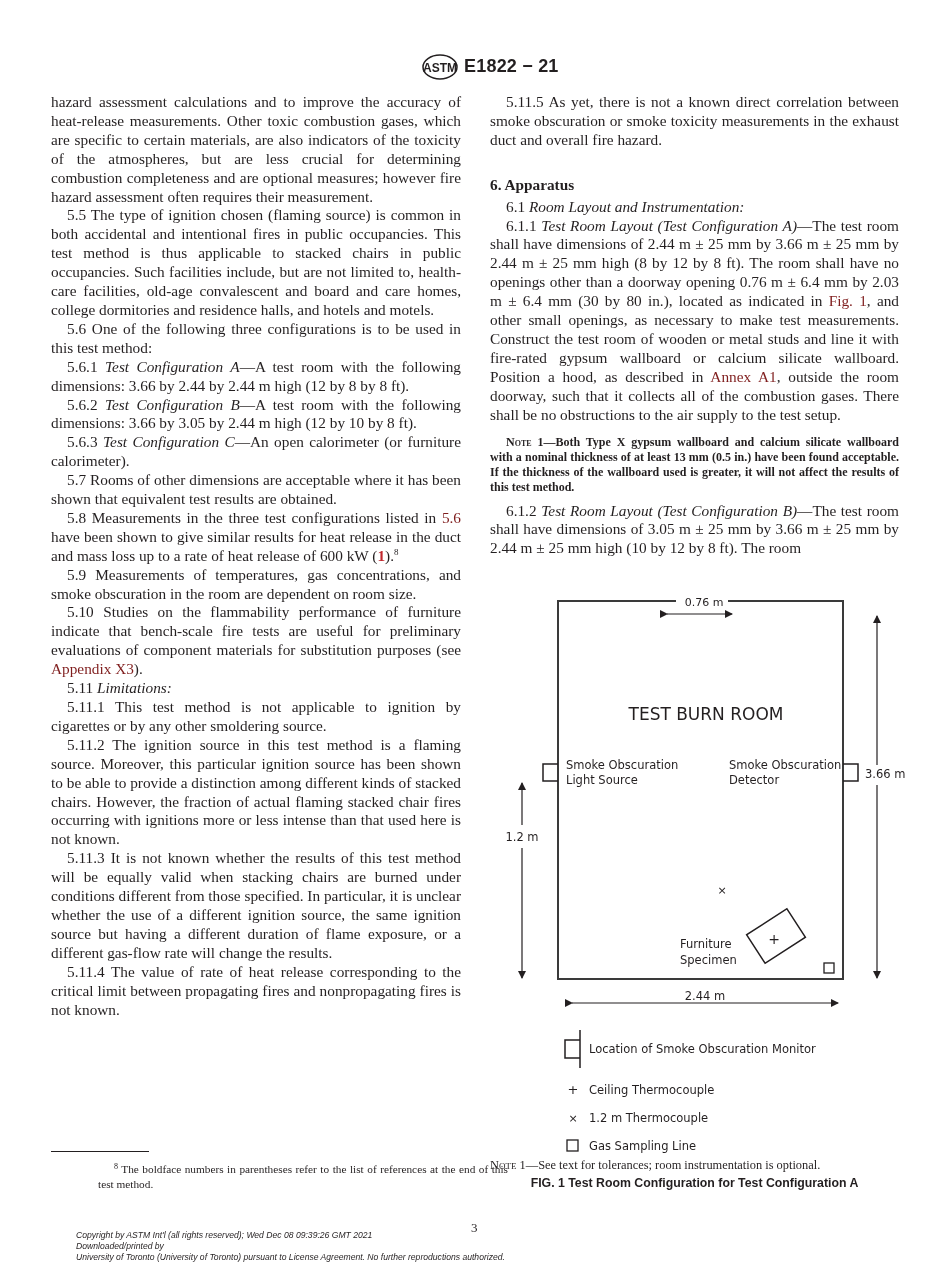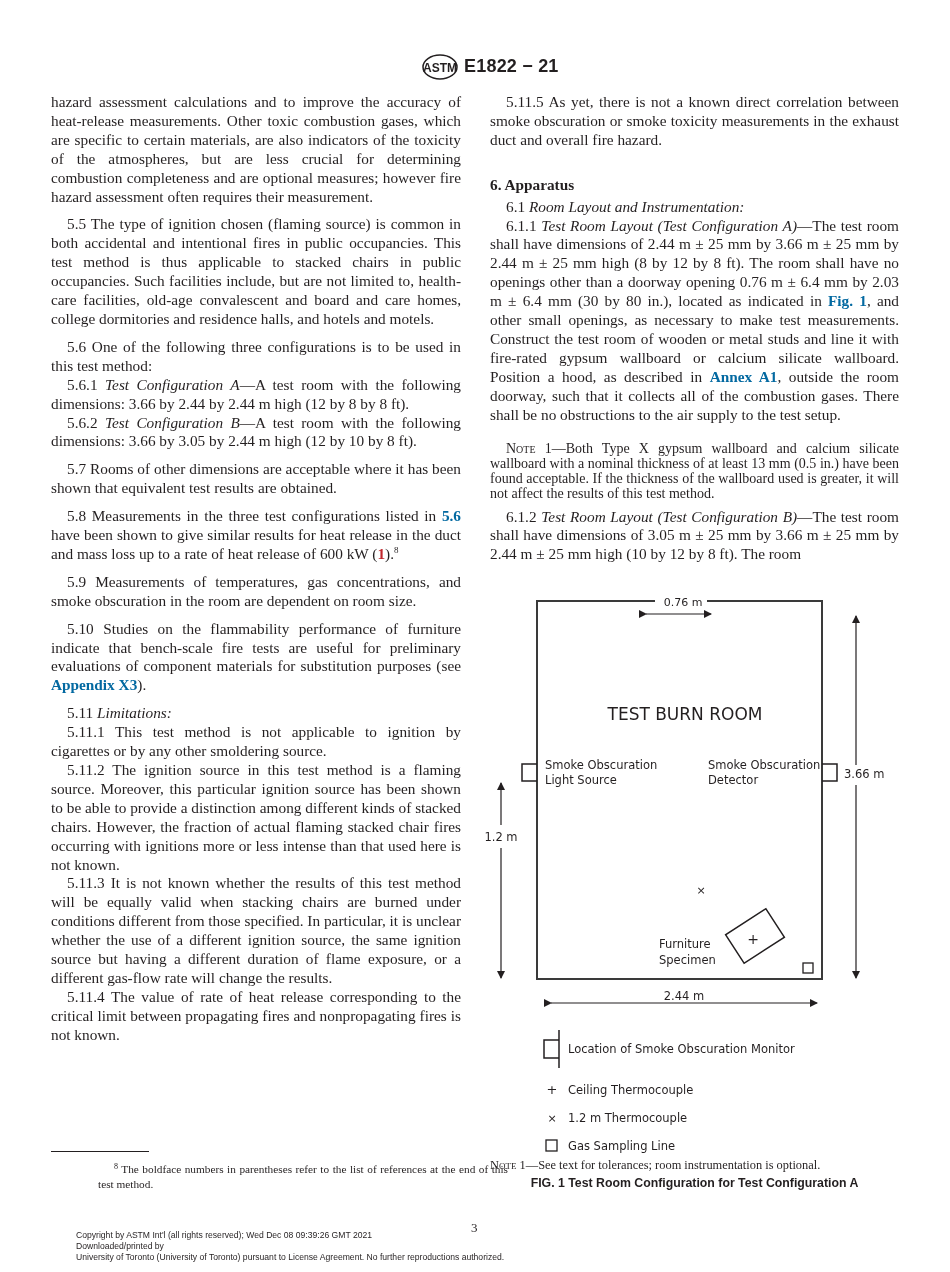--- a/index.html
+++ b/index.html
@@ -8,61 +8,62 @@
   #header { position: absolute; top: 52px; left: 12px; width: 950px; height: 30px; }
   #logo { position: absolute; left: 408px; top: 0; width: 40px; height: 30px; }
   #doc-id { position: absolute; left: 452px; top: 4px; font-family: "Liberation Sans", sans-serif; font-weight: bold; font-size: 18px; letter-spacing: 0.2px; }
 
   .col { position: absolute; top: 93px; font-family: "Liberation Serif", serif; font-size: 15.3px; line-height: 18.9px; text-align: justify; }
   #col-left { left: 51px; width: 410px; }
   #col-right { left: 490px; width: 409px; }
 
   .para { margin: 0; text-indent: 0; }
   .para.ind { text-indent: 16px; }
-  .gap { margin-top: 9px; }
+  .gap { }
   .ital { font-style: italic; }
-  .link { color: #0369a1; font-weight: bold; }
+  .link { color: #7f1d1d; }
   .boldlink { color: #c1272d; font-weight: bold; }
   sup { font-size: 9px; line-height: 0; vertical-align: 6px; }
   .section-head { font-weight: bold; margin-top: 26px; margin-bottom: 3px; }
-  .note { font-size: 14px; line-height: 15px; text-indent: 16px; margin-top: 16px; margin-bottom: 7px; }
+  .note { font-size: 12px; line-height: 15px; text-indent: 16px; margin-top: 10px; margin-bottom: 7px; font-weight: bold; }
   .smallcaps { font-variant: small-caps; }
 
   #footnote-rule { position: absolute; left: 51px; top: 1151px; width: 98px; border-top: 1px solid #231f20; }
   #footnote { position: absolute; left: 51px; top: 1162px; width: 410px; font-family: "Liberation Serif", serif; font-size: 11.3px; line-height: 15px; text-align: justify; text-indent: 16px; margin-left: 47px; }
   #footnote sup { vertical-align: 4px; font-size: 8px; }
 
-  #figure { position: absolute; left: 471px; top: 580px; width: 440px; height: 580px; }
+  #figure { position: absolute; left: 492px; top: 580px; width: 440px; height: 580px; }
   #figure svg text { font-family: "DejaVu Sans", sans-serif; fill: #231f20; }
 
   #fig-note { position: absolute; left: 490px; top: 1158px; width: 409px; text-align: left; font-family: "Liberation Serif", serif; font-size: 12.4px; }
   #fig-caption { position: absolute; left: 490px; top: 1176px; width: 409px; text-align: center; font-family: "Liberation Sans", sans-serif; font-weight: bold; font-size: 12.3px; }
 
   #page-number { position: absolute; left: 471px; top: 1220px; font-family: "Liberation Serif", serif; font-size: 13px; }
-  #copyright { position: absolute; left: 76px; top: 1230px; font-family: "Liberation Sans", sans-serif; font-size: 8.6px; line-height: 11px; }
+  #copyright { position: absolute; left: 76px; top: 1230px; font-family: "Liberation Sans", sans-serif; font-size: 8.6px; line-height: 11px; font-style: italic; }
 </style>
 </head>
 <body>
 
 <div id="header">
   <div id="logo">
     <svg width="40" height="30" viewBox="0 0 40 30">
       <ellipse cx="20" cy="15" rx="17" ry="12" fill="none" stroke="#231f20" stroke-width="1.5"></ellipse>
       <text x="20" y="20" text-anchor="middle" font-family="Liberation Sans, sans-serif" font-weight="bold" font-size="12" fill="#231f20">ASTM</text>
     </svg>
   </div>
   <div id="doc-id">E1822 − 21</div>
 </div>
 
 <div id="col-left" class="col">
   <p class="para">hazard assessment calculations and to improve the accuracy of heat-release measurements. Other toxic combustion gases, which are specific to certain materials, are also indicators of the toxicity of the atmospheres, but are less crucial for determining combustion completeness and are optional measures; however fire hazard assessment often requires their measurement.</p>
   <p class="para ind gap">5.5  The type of ignition chosen (flaming source) is common in both accidental and intentional fires in public occupancies. This test method is thus applicable to stacked chairs in public occupancies. Such facilities include, but are not limited to, health-care facilities, old-age convalescent and board and care homes, college dormitories and residence halls, and hotels and motels.</p>
   <p class="para ind gap">5.6  One of the following three configurations is to be used in this test method:</p>
   <p class="para ind"><span>5.6.1  </span><span class="ital">Test Configuration A</span><span>—A test room with the following dimensions: 3.66 by 2.44 by 2.44 m high (12 by 8 by 8 ft).</span></p>
   <p class="para ind"><span>5.6.2  </span><span class="ital">Test Configuration B</span><span>—A test room with the following dimensions: 3.66 by 3.05 by 2.44 m high (12 by 10 by 8 ft).</span></p>
+  <p class="para ind"><span>5.6.3  </span><span class="ital">Test Configuration C</span><span>—An open calorimeter (or furniture calorimeter).</span></p>
   <p class="para ind gap">5.7  Rooms of other dimensions are acceptable where it has been shown that equivalent test results are obtained.</p>
   <p class="para ind gap"><span>5.8  Measurements in the three test configurations listed in </span><span class="link">5.6</span><span> have been shown to give similar results for heat release in the duct and mass loss up to a rate of heat release of 600 kW (</span><span class="boldlink">1</span><span>).</span><sup>8</sup></p>
   <p class="para ind gap">5.9  Measurements of temperatures, gas concentrations, and smoke obscuration in the room are dependent on room size.</p>
   <p class="para ind gap"><span>5.10  Studies on the flammability performance of furniture indicate that bench-scale fire tests are useful for preliminary evaluations of component materials for substitution purposes (see </span><span class="link">Appendix X3</span><span>).</span></p>
   <p class="para ind gap"><span>5.11  </span><span class="ital">Limitations:</span></p>
   <p class="para ind">5.11.1  This test method is not applicable to ignition by cigarettes or by any other smoldering source.</p>
   <p class="para ind">5.11.2  The ignition source in this test method is a flaming source. Moreover, this particular ignition source has been shown to be able to provide a distinction among different kinds of stacked chairs. However, the fraction of actual flaming stacked chair fires occurring with ignitions more or less intense than that used here is not known.</p>
   <p class="para ind">5.11.3  It is not known whether the results of this test method will be equally valid when stacking chairs are burned under conditions different from those specified. In particular, it is unclear whether the use of a different ignition source, the same ignition source but having a different duration of flame exposure, or a different gas-flow rate will change the results.</p>
   <p class="para ind">5.11.4  The value of rate of heat release corresponding to the critical limit between propagating fires and nonpropagating fires is not known.</p>
 </div>

